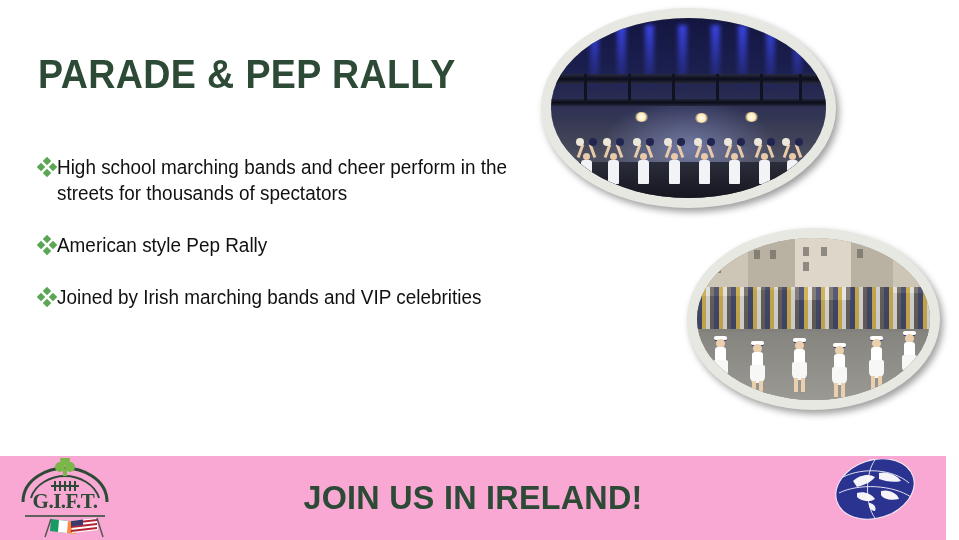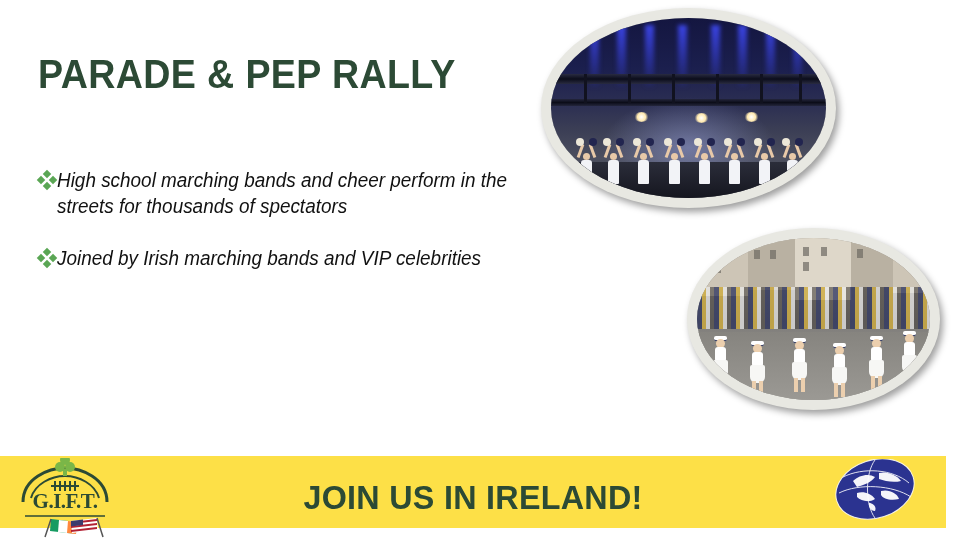--- a/index.html
+++ b/index.html
@@ -35,23 +35,22 @@
     color: #2c4a35;
     line-height: 1.1;
     transform: scaleX(0.94);
     transform-origin: left center;
   }
 
   
   .bullets {
     position: absolute;
     left: 38px;
-    top: 168px;
+    top: 155px;
     width: 520px;
-    font-style: italic;
   }
   .bullet-row {
     display: flex;
     align-items: flex-start;
     margin-bottom: 26px;
   }
   .bullet-row:last-child { margin-bottom: 8px; }
 
   .bullet-marker {
     flex: 0 0 auto;
@@ -275,22 +274,22 @@
   .dancer .leg.r { right: 4px; }
   .pom-gold { background: #d9b43f; }
   .pom-navy { background: #2c3570; }
 
   
   .footer {
     position: absolute;
     left: 0;
     right: 13px;
     top: 456px;
-    height: 72px;
-    background: #fde047;
+    height: 84px;
+    background: #f9a8d4;
   }
   .footer-text {
     position: absolute;
     left: 0; right: 0;
     top: 22px;
     text-align: center;
     font-family: "Liberation Sans Narrow", "Liberation Sans", sans-serif;
     font-size: 34px;
     font-weight: bold;
     letter-spacing: 0.3px;
@@ -353,20 +352,29 @@
     <div class="bullet-row">
       <span class="bullet-marker">
         <i class="d-top"></i>
           <i class="d-left"></i>
           <i class="d-right"></i>
           <i class="d-bottom"></i>
       </span>
       <span class="bullet-text">High school marching bands and cheer perform in the streets for thousands of spectators</span>
     </div>
 
+    <div class="bullet-row">
+      <span class="bullet-marker">
+        <i class="d-top"></i>
+          <i class="d-left"></i>
+          <i class="d-right"></i>
+          <i class="d-bottom"></i>
+      </span>
+      <span class="bullet-text">American style Pep Rally</span>
+    </div>
 
     <div class="bullet-row">
       <span class="bullet-marker">
         <i class="d-top"></i>
           <i class="d-left"></i>
           <i class="d-right"></i>
           <i class="d-bottom"></i>
       </span>
       <span class="bullet-text">Joined by Irish marching bands and VIP celebrities</span>
     </div>

